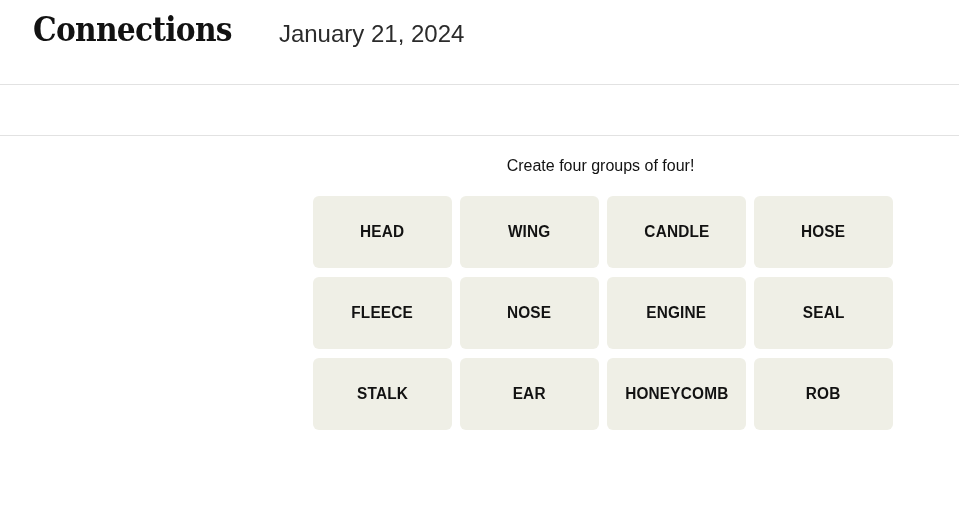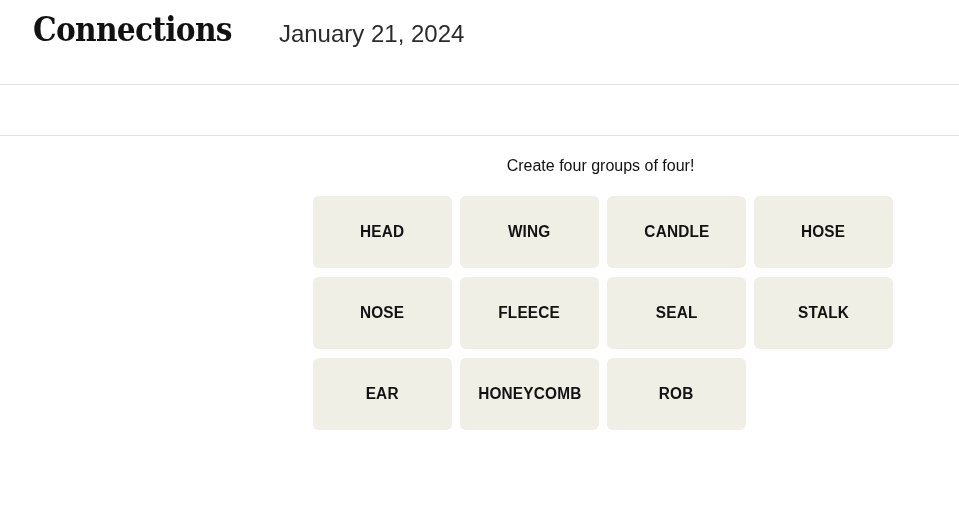--- a/index.html
+++ b/index.html
@@ -155,26 +155,29 @@
           <span class="tile-label">WING</span>
         </button>
       <button class="tile">
           <span class="tile-label">CANDLE</span>
         </button>
       <button class="tile">
           <span class="tile-label">HOSE</span>
         </button>
 
       <button class="tile">
+          <span class="tile-label">FLEECE</span>
+        </button>
+      <button class="tile">
           <span class="tile-label">NOSE</span>
         </button>
+
       <button class="tile">
-          <span class="tile-label">FLEECE</span>
+          <span class="tile-label">ENGINE</span>
         </button>
-
       <button class="tile">
           <span class="tile-label">SEAL</span>
         </button>
       <button class="tile">
           <span class="tile-label">STALK</span>
         </button>
 
       <button class="tile">
           <span class="tile-label">EAR</span>
         </button>

